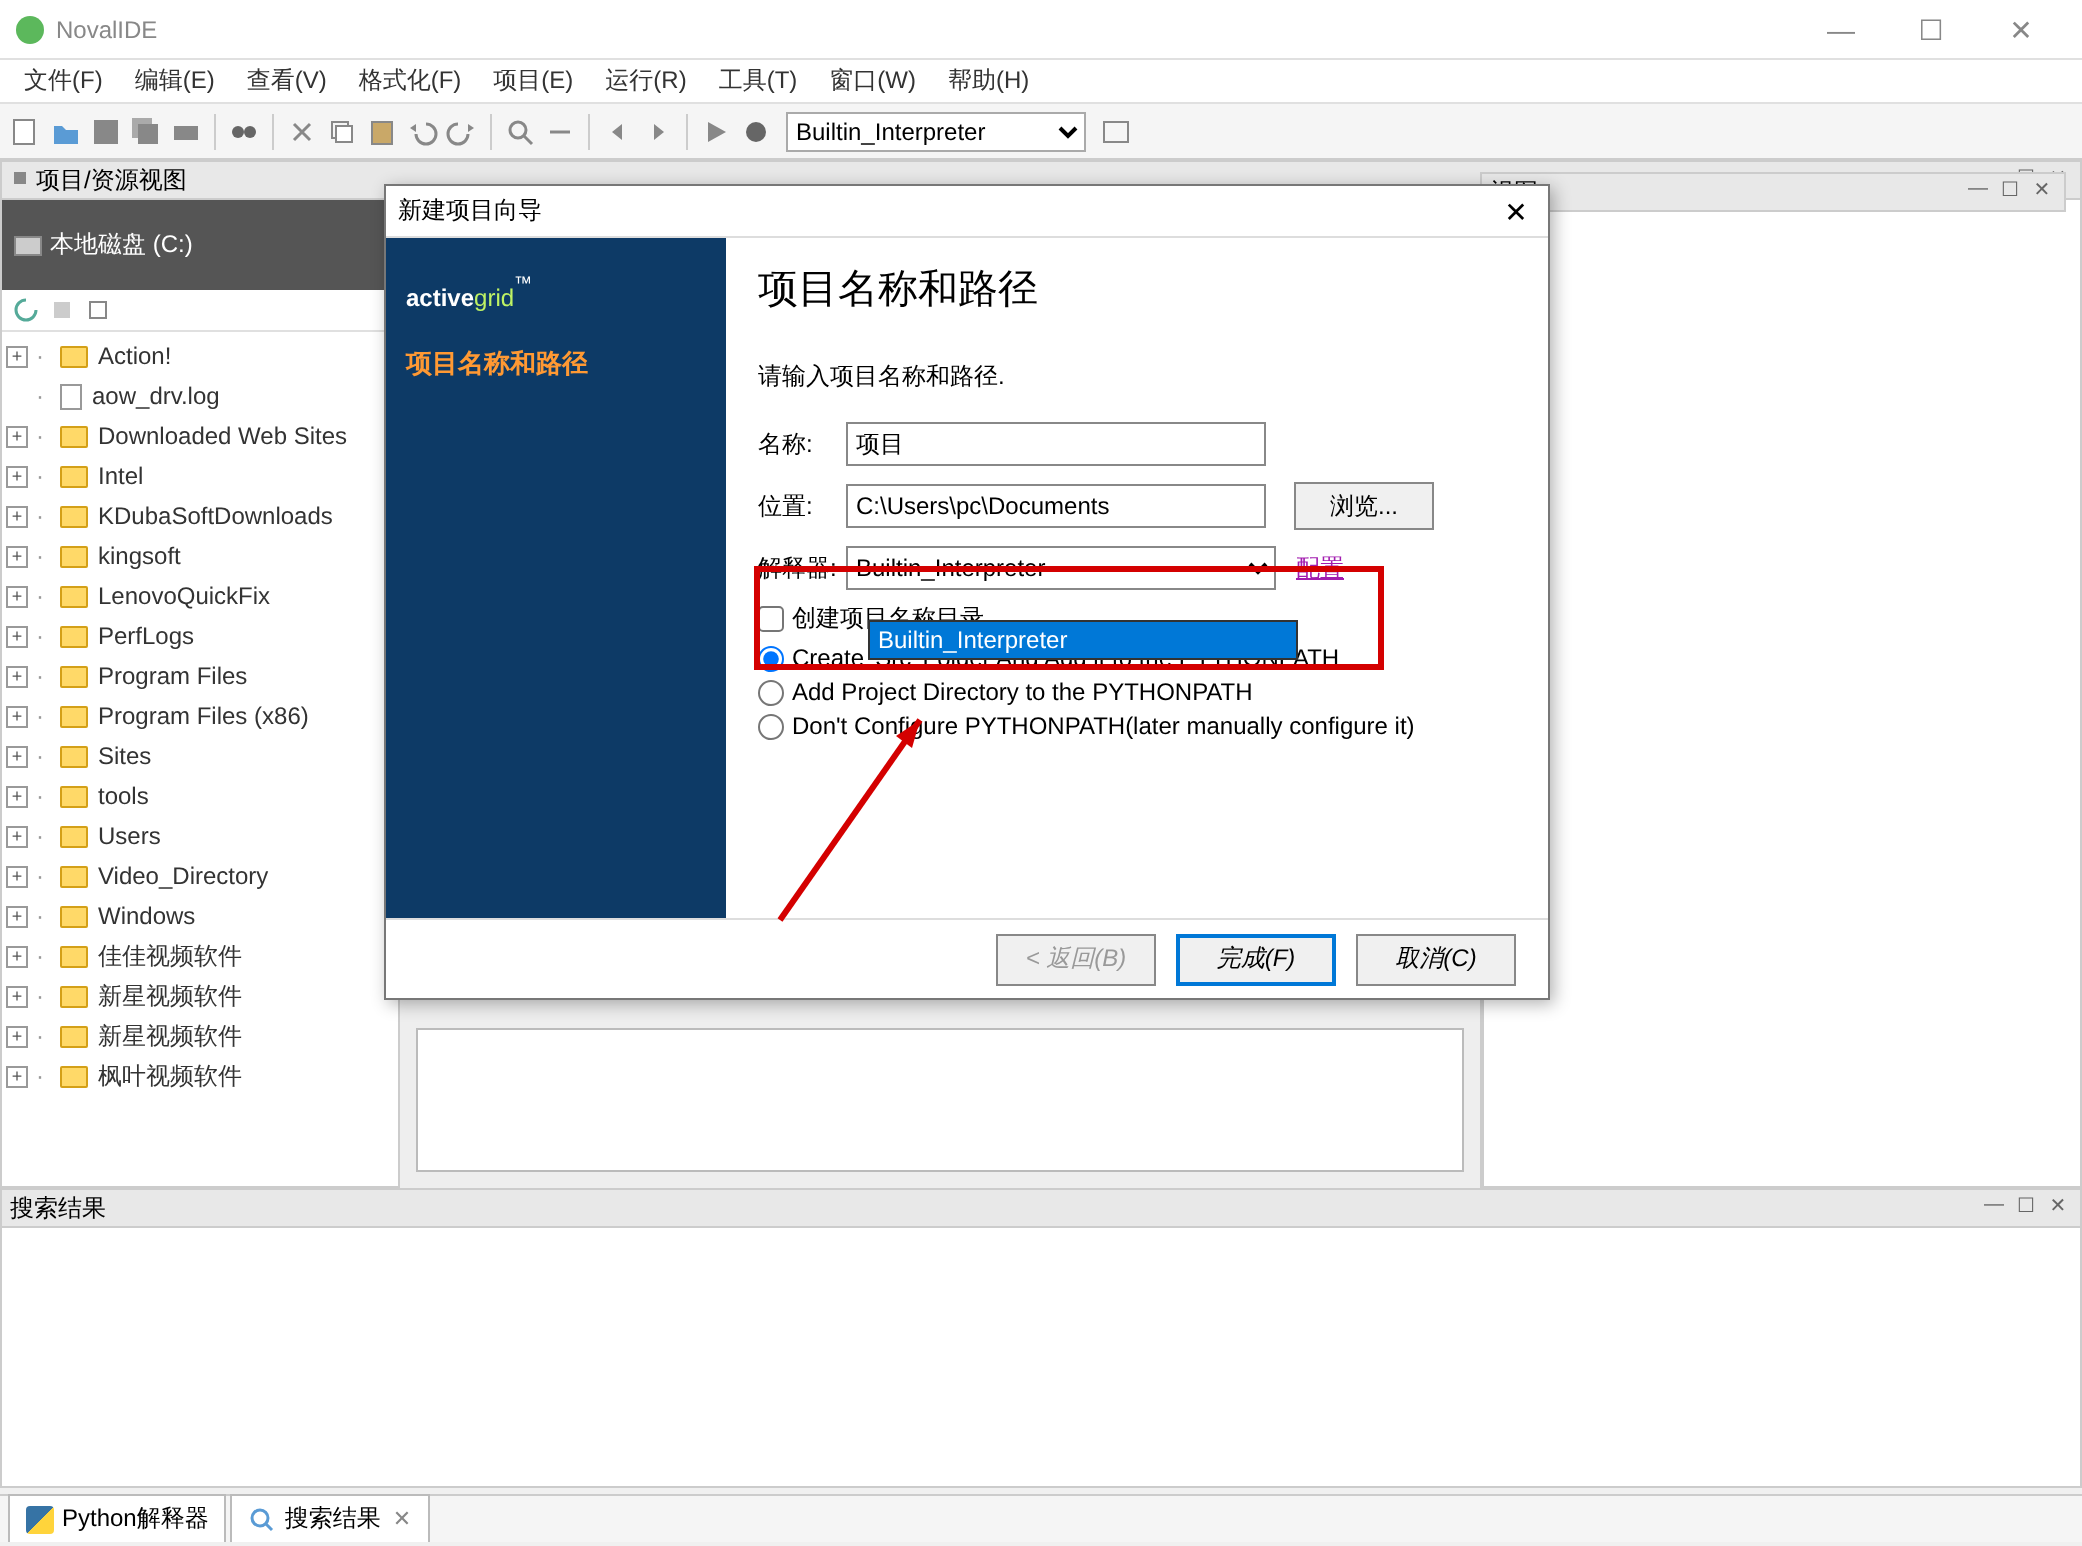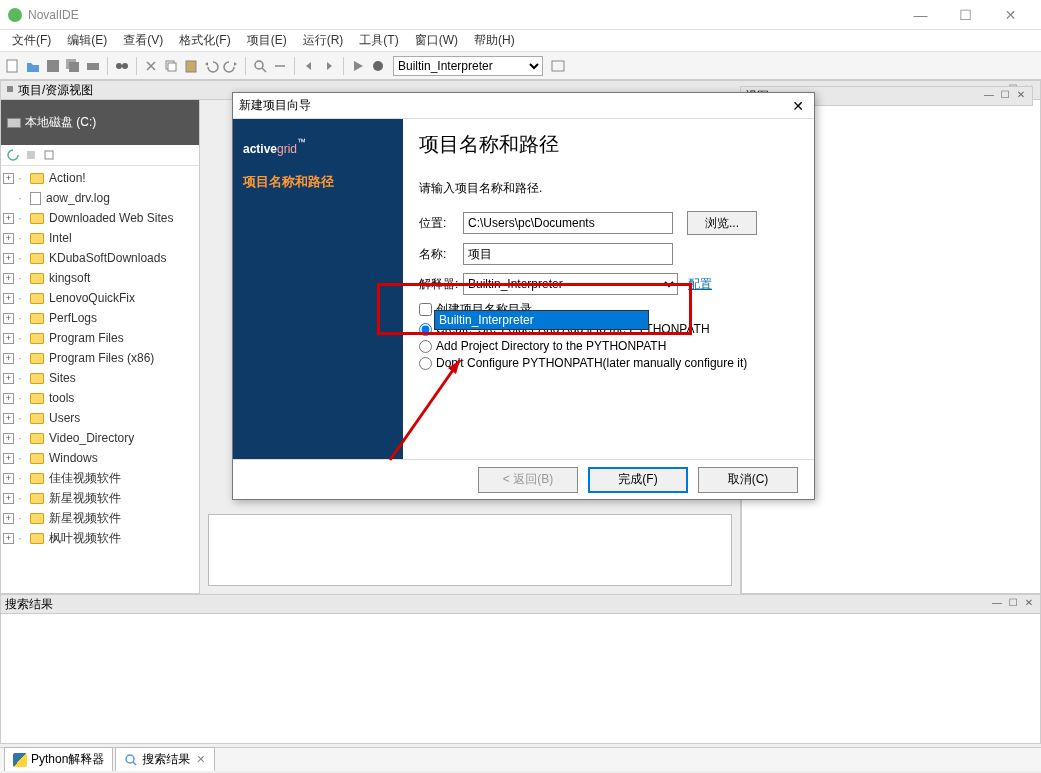--- a/index.html
+++ b/index.html
@@ -52,49 +52,49 @@
 .search-body { background: #fff; height: 130px; border: 1px solid #ccc; border-top: none; }
 
 
 .bottom-tabs { height: 24px; background: #f5f5f5; display: flex; align-items: flex-end; padding-left: 4px; border-top: 1px solid #ccc; }
 .btab { background: #fff; border: 1px solid #bbb; border-bottom: none; padding: 3px 8px; display: flex; align-items: center; gap: 4px; margin-right: 2px; }
 .btab .close { color: #888; font-size: 11px; margin-left: 2px; }
 .py-icon { width: 14px; height: 14px; display: inline-block; background: linear-gradient(135deg,#3673a5 50%,#ffd43b 50%); border-radius: 2px; }
 .search-icon-small { width: 14px; height: 14px; display: inline-block; }
 
 
-.dialog { position: absolute; left: 192px; top: 92px; width: 583px; height: 408px; background: #fff; border: 1px solid #777; box-shadow: 2px 2px 8px rgba(0,0,0,0.3); margin-left: 40px; }
+.dialog { position: absolute; left: 192px; top: 92px; width: 583px; height: 408px; background: #fff; border: 1px solid #777; box-shadow: 2px 2px 8px rgba(0,0,0,0.3); }
 .dlg-title { height: 26px; background: #fff; border-bottom: 1px solid #ddd; display: flex; align-items: center; padding: 0 6px; }
 .dlg-title .t { flex: 1; }
 .dlg-title .x { width: 20px; text-align: center; font-size: 14px; }
 .dlg-body { display: flex; height: 340px; }
 .dlg-left { width: 170px; background: #0d3a66; color: #fff; padding: 14px 10px; }
 .dlg-left .brand { font-size: 22px; color: #fff; }
 .dlg-left .brand b { font-weight: bold; }
-.dlg-left .brand .grid { font-weight: normal; color: #fca5a5; }
+.dlg-left .brand .grid { font-weight: normal; color: #bef264; }
 .dlg-left .tm { font-size: 9px; vertical-align: super; }
 .dlg-left .sub { color: #ff9933; margin-top: 14px; font-size: 13px; font-weight: bold; }
 .dlg-right { flex: 1; padding: 12px 16px; }
 .dlg-right h2 { font-size: 20px; font-weight: normal; margin-bottom: 22px; }
 .dlg-right .hint { margin-bottom: 14px; }
 .form-row { display: flex; align-items: center; margin-bottom: 8px; }
 .form-row .lbl { width: 44px; }
 .form-row input[type=text] { flex: 1; height: 22px; border: 1px solid #888; padding: 0 4px; max-width: 210px; }
 .form-row .browse { margin-left: 14px; width: 70px; height: 24px; border: 1px solid #888; background: #f0f0f0; }
 .interp-row { display: flex; align-items: center; margin-bottom: 4px; position: relative; }
 .interp-row .lbl { width: 44px; }
 .interp-row select { width: 215px; height: 22px; border: 1px solid #888; background: #fff; }
-.interp-row .cfg { color: #0369a1; margin-left: 10px; text-decoration: underline; }
+.interp-row .cfg { color: #a21caf; margin-left: 10px; text-decoration: underline; }
 .highlight-box { position: absolute; border: 3px solid #d40000; left: 377px; top: 283px; width: 315px; height: 52px; pointer-events: none; }
 .dropdown-open { position: absolute; left: 434px; top: 310px; width: 215px; background: #fff; border: 1px solid #333; }
 .dropdown-open .opt { background: #0078d7; color: #fff; padding: 2px 4px; }
 .check-row { display: flex; align-items: center; margin: 6px 0 4px; gap: 4px; }
 .radio-row { display: flex; align-items: center; margin: 3px 0; gap: 4px; }
 .dlg-buttons { height: 40px; display: flex; justify-content: flex-end; align-items: center; padding-right: 16px; gap: 10px; border-top: 1px solid #ddd; }
-.dlg-buttons button { width: 100px; height: 26px; border: 1px solid #888; background: #f0f0f0; }
+.dlg-buttons button { width: 80px; height: 26px; border: 1px solid #888; background: #f0f0f0; font-style: italic; }
 .dlg-buttons button.primary { border: 2px solid #0078d7; }
 .dlg-buttons button:disabled { color: #999; }
 
 
 .arrow { position: absolute; left: 380px; top: 340px; pointer-events: none; }
 
 .right-panel-title { position: absolute; left: 740px; top: 86px; width: 293px; }
 
 svg { display: block; }
 </style>
@@ -428,27 +428,27 @@
   </div>
   <div class="dlg-body">
     <div class="dlg-left">
       <div class="brand"><b>active</b><span class="grid">grid</span><span class="tm">™</span></div>
       <div class="sub">项目名称和路径</div>
     </div>
     <div class="dlg-right">
       <h2>项目名称和路径</h2>
       <div class="hint">请输入项目名称和路径.</div>
       <div class="form-row">
+        <span class="lbl">名称:</span>
+        <input type="text" value="项目" style="">
+      </div>
+      <div class="form-row">
         <span class="lbl">位置:</span>
         <input type="text" value="C:\Users\pc\Documents" style="">
         <button class="browse">浏览...</button>
-      </div>
-      <div class="form-row">
-        <span class="lbl">名称:</span>
-        <input type="text" value="项目" style="">
       </div>
       <div class="interp-row">
         <span class="lbl">解释器:</span>
         <select><option>Builtin_Interpreter</option></select>
         <a class="cfg">配置</a>
       </div>
       <div class="check-row">
         <input type="checkbox" style="">
         <span>创建项目名称目录</span>
       </div>

